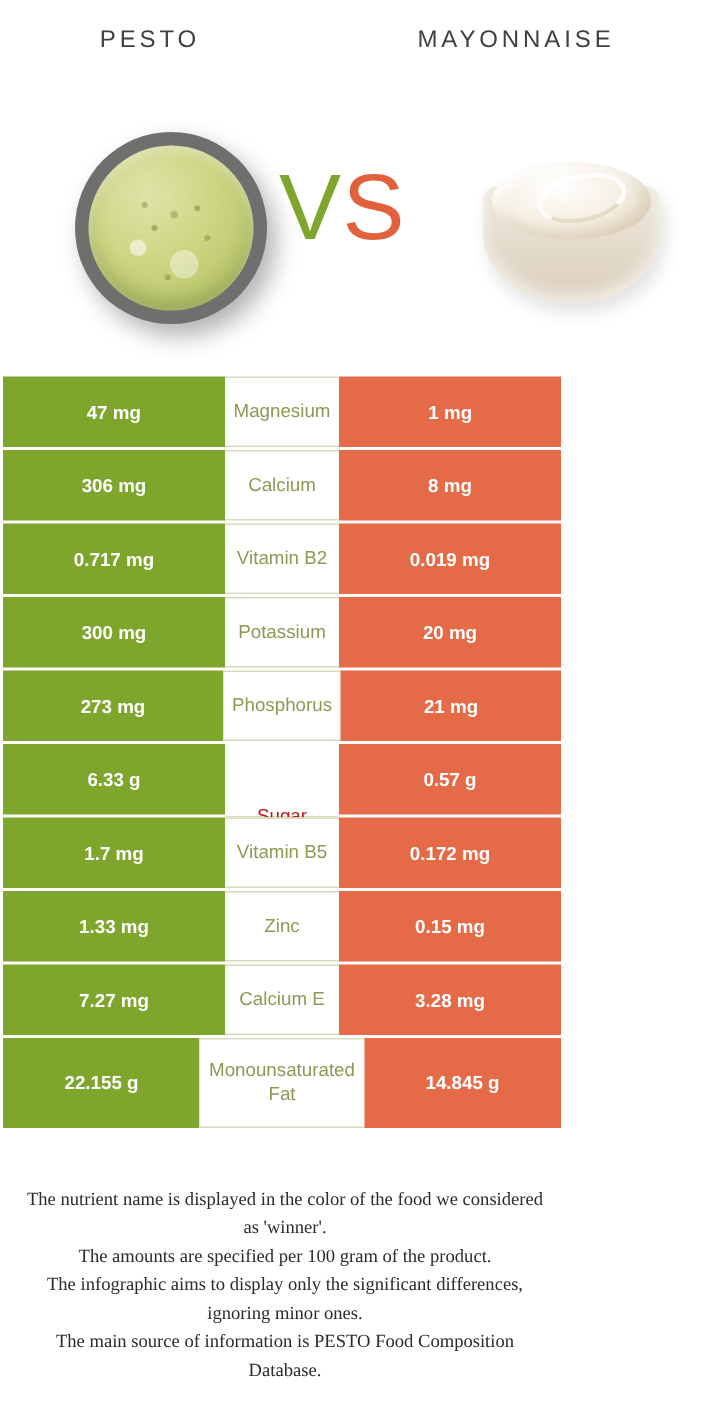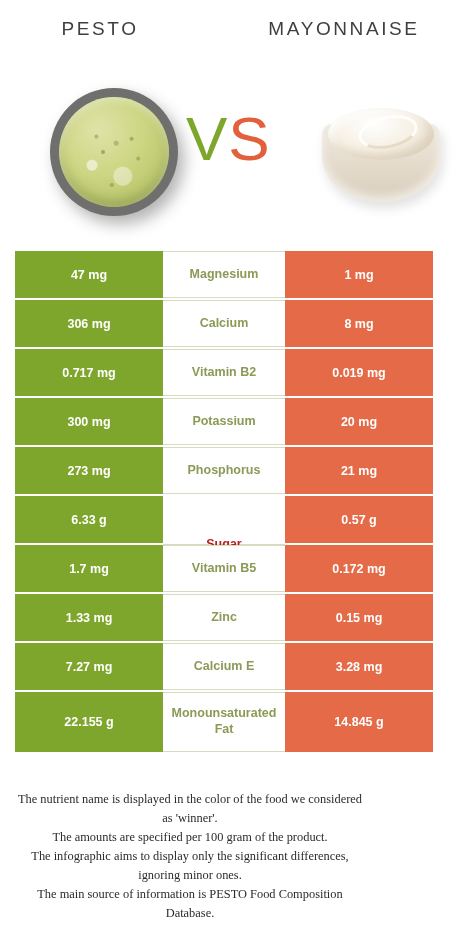--- a/index.html
+++ b/index.html
@@ -17,21 +17,21 @@
   }
 
   
   .header {
     position: relative;
     height: 232px;
   }
   .title {
     position: absolute;
     top: 18px;
-    font-size: 19px;
+    font-size: 16px;
     font-weight: 300;
     letter-spacing: 2.6px;
     color: #3f3f3f;
     text-align: center;
     white-space: nowrap;
   }
   .title-left  { left: 0;   width: 200px; }
   .title-right { right: 0;  width: 260px; }
 
   
@@ -120,23 +120,23 @@
     letter-spacing: 1px;
     line-height: 1;
     font-family: "Liberation Sans", sans-serif;
   }
   .vs .v { color: #7FA62C; }
   .vs .s { color: #E2603C; }
 
   
   .table {
     position: absolute;
-    left: 15px;
+    left: 2px;
     top: 251px;
-    width: 418px;
+    width: 372px;
   }
   .row {
     display: flex;
     align-items: stretch;
     height: 47px;
     margin-bottom: 2px;
   }
   .row.tall { height: 60px; }
 
   .cell-left, .cell-right {
@@ -155,21 +155,21 @@
   .cell-mid {
     flex: 1;
     display: flex;
     align-items: center;
     justify-content: center;
     text-align: center;
     background: #ffffff;
     border-top: 1px solid #d7dbc0;
     border-bottom: 1px solid #d7dbc0;
     font-size: 12.5px;
-    font-weight: bold;
+    font-weight: normal;
     line-height: 1.25;
     padding: 0 6px;
     box-sizing: border-box;
   }
   .cell-mid.green  { color: #8B9A56; }
   .cell-mid.orange { color: #b91c1c; margin-top: 48px; }
 
   
   .footer {
     position: absolute;

